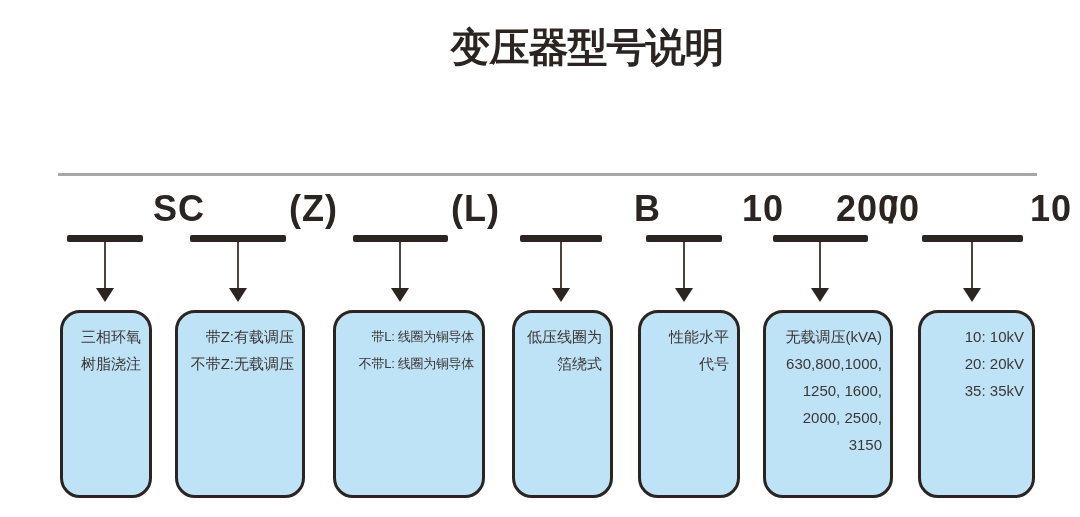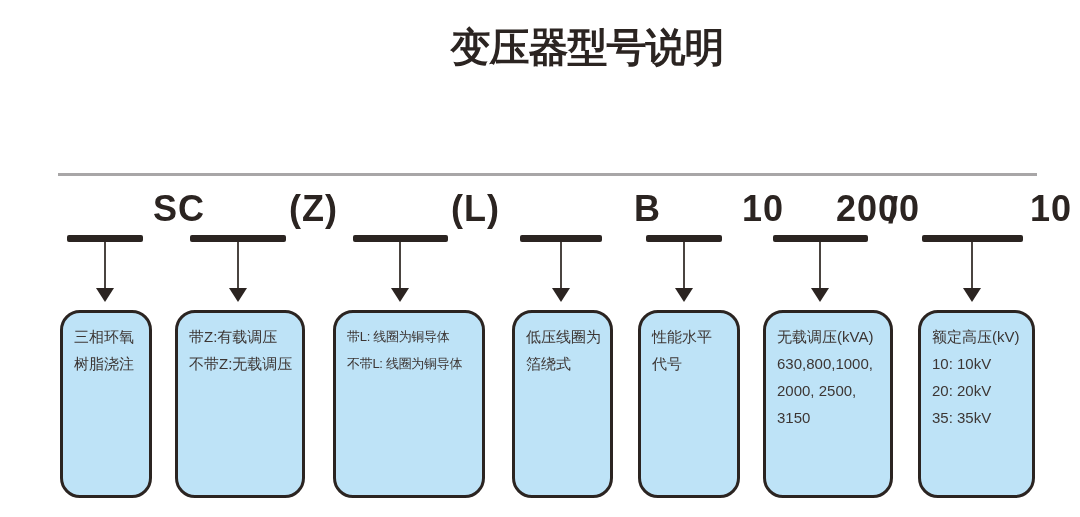--- a/index.html
+++ b/index.html
@@ -48,21 +48,21 @@
   .box{
     position:absolute;top:310px;height:188px;
     left:var(--boxl);width:var(--boxw);
     background:var(--box-fill);
     border:3px solid var(--ink);
     border-radius:20px;
     padding:10px 8px 8px 11px;
     overflow:hidden;
   }
   .box .line{
-    font-size:15px;line-height:27px;color:var(--boxtext);white-space:nowrap;
+    font-size:15px;line-height:27px;color:var(--boxtext);white-space:nowrap;text-align:right;
   }
   .c2 .box .line{font-size:13px;letter-spacing:-0.3px;}
 
   .c0{--cx:105px;--barw:76px;--boxl:60px;--boxw:92px;}
   .c1{--cx:238px;--barw:96px;--boxl:175px;--boxw:130px;}
   .c2{--cx:400px;--barw:95px;--boxl:333px;--boxw:152px;}
   .c3{--cx:561px;--barw:82px;--boxl:512px;--boxw:101px;}
   .c4{--cx:684px;--barw:76px;--boxl:638px;--boxw:102px;}
   .c5{--cx:820px;--barw:95px;--boxl:763px;--boxw:130px;}
   .c6{--cx:972px;--barw:101px;--boxl:918px;--boxw:117px;}
@@ -137,33 +137,33 @@
   </div>
 
   <div class="column c5">
     <div class="code">2000</div>
     <div class="bar"></div>
     <div class="stem"></div>
     <div class="head"></div>
     <div class="box">
         <div class="line">无载调压(kVA)</div>
         <div class="line">630,800,1000,</div>
+        <div class="line">1250, 1600,</div>
         <div class="line">2000, 2500,</div>
         <div class="line">3150</div>
       </div>
   </div>
 
   <div class="slash">/</div>
 
   <div class="column c6">
     <div class="code">10</div>
     <div class="bar"></div>
     <div class="stem"></div>
     <div class="head"></div>
     <div class="box">
-        <div class="line">额定高压(kV)</div>
         <div class="line">10: 10kV</div>
         <div class="line">20: 20kV</div>
         <div class="line">35: 35kV</div>
       </div>
   </div>
 
 </div>
 
 </body></html>

